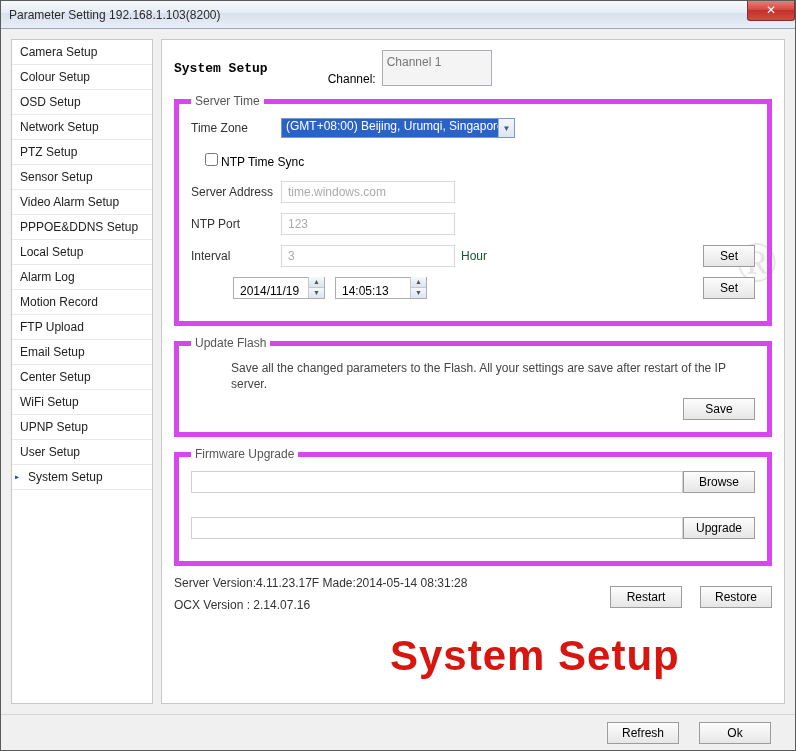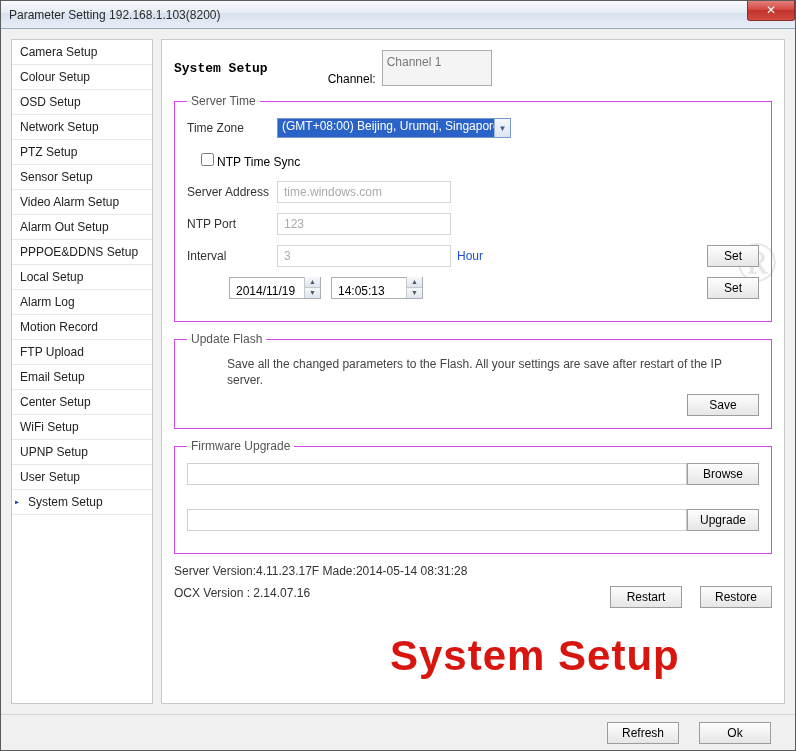--- a/index.html
+++ b/index.html
@@ -22,32 +22,32 @@
 
   
   .main { flex: 1; border: 1px solid #c8c8c8; background: #fff; padding: 10px 12px 8px 12px; position: relative; overflow: hidden; }
 
   .heading-row { display: flex; align-items: center; gap: 60px; margin-bottom: 8px; }
   .page-title { font-weight: bold; font-family: "Courier New", monospace; font-size: 13px; }
   .channel-row { display: flex; align-items: flex-end; gap: 6px; }
   .channel-row label { font-size: 12px; }
   .channel-select { width: 110px; height: 36px; border: 1px solid #abadb3; background: #f4f4f4; padding: 4px 4px; color: #777; }
 
-  fieldset.group { border: 1px solid #d946ef; margin: 0 0 10px 0; padding: 10px 12px 12px 12px; position: relative; }
+  fieldset.group { border: 5px solid #d946ef; margin: 0 0 10px 0; padding: 10px 12px 12px 12px; position: relative; }
   fieldset.group > legend { padding: 0 4px; color: #555; font-size: 12px; }
 
   .row { display: flex; align-items: center; margin-bottom: 10px; }
   .row .lblcol { width: 90px; color: #333; }
   .tz-select { width: 234px; height: 20px; background: #2a63c8; color: #fff; border: 1px solid #7a98c9; padding: 0 4px; }
   .tz-wrap { position: relative; display: inline-block; }
   .tz-arrow { position: absolute; right: 1px; top: 1px; width: 16px; height: 18px; background: linear-gradient(#f6f8fb,#dbe4f0); border-left: 1px solid #9fb4d1; display: flex; align-items: center; justify-content: center; font-size: 8px; color: #4a6; color:#3a5a8a; pointer-events:none;}
   .checkbox-row { display: flex; align-items: flex-end; gap: 0; margin: 12px 0 12px 10px; }
   .dis-input { width: 174px; height: 22px; border: 1px solid #d6d6d6; background: #fff; color: #aaa; padding: 0 6px; }
 
-  .hour-lbl { margin-left: 6px; color: #1d4ed8; }
+  .hour-lbl { margin-left: 6px; color: #14532d; }
   .btn { height: 22px; min-width: 72px; border: 1px solid #9c9c9c; background: linear-gradient(#fdfdfd,#e6e6e6); cursor: default; padding: 0 10px; }
   .btn-sm { min-width: 52px; }
 
   .datetime-row { display: flex; align-items: center; gap: 10px; margin-left: 42px; }
   .spin { display: inline-flex; align-items: flex-end; border: 1px solid #abadb3; height: 22px; background: #fff; }
   .spin input { border: none; width: 74px; padding: 0 6px; outline: none; }
   .spin .btns { display: flex; flex-direction: column; width: 16px; }
   .spin .btns div { flex:1; border-left:1px solid #c8c8c8; background: linear-gradient(#f6f8fb,#dbe4f0); font-size: 7px; text-align:center; line-height:10px; color:#555; }
   .spin .btns div:first-child { border-bottom:1px solid #c8c8c8; }
 
@@ -81,21 +81,20 @@
   <div class="client">
 
     <div class="sidebar">
       <div class="sidebar-item"><span class="lbl">Camera Setup</span></div>
       <div class="sidebar-item"><span class="lbl">Colour Setup</span></div>
       <div class="sidebar-item"><span class="lbl">OSD Setup</span></div>
       <div class="sidebar-item"><span class="lbl">Network Setup</span></div>
       <div class="sidebar-item"><span class="lbl">PTZ Setup</span></div>
       <div class="sidebar-item"><span class="lbl">Sensor Setup</span></div>
       <div class="sidebar-item"><span class="lbl">Video Alarm Setup</span></div>
-      <div class="sidebar-item"><span class="lbl">Alarm Out Setup</span></div>
       <div class="sidebar-item"><span class="lbl">PPPOE&amp;DDNS Setup</span></div>
       <div class="sidebar-item"><span class="lbl">Local Setup</span></div>
       <div class="sidebar-item"><span class="lbl">Alarm Log</span></div>
       <div class="sidebar-item"><span class="lbl">Motion Record</span></div>
       <div class="sidebar-item"><span class="lbl">FTP Upload</span></div>
       <div class="sidebar-item"><span class="lbl">Email Setup</span></div>
       <div class="sidebar-item"><span class="lbl">Center Setup</span></div>
       <div class="sidebar-item"><span class="lbl">WiFi Setup</span></div>
       <div class="sidebar-item"><span class="lbl">UPNP Setup</span></div>
       <div class="sidebar-item"><span class="lbl">User Setup</span></div>

